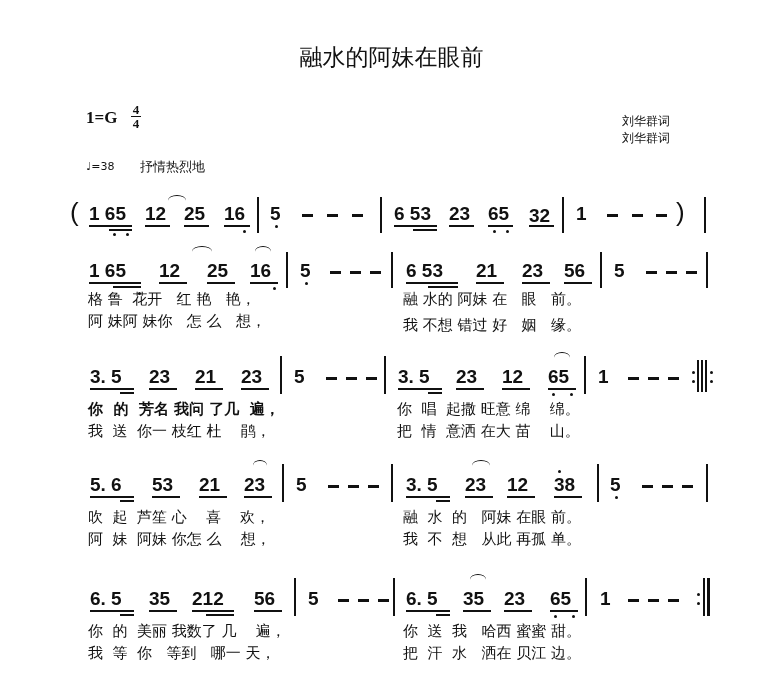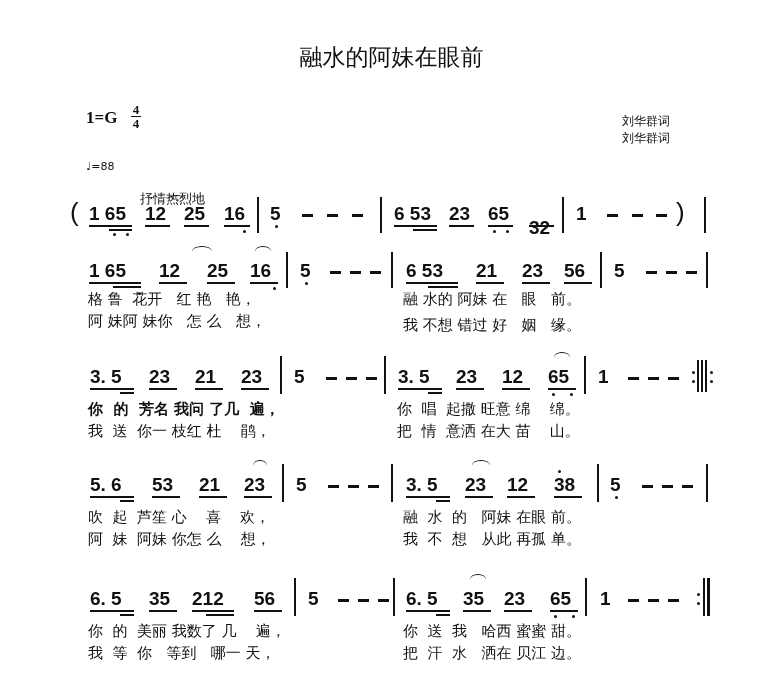--- a/index.html
+++ b/index.html
@@ -20,21 +20,21 @@
       font-family: "Liberation Serif", serif; font-weight: bold; font-size: 13px; line-height: 13px;
     }
     .timesig .line { border-top: 1px solid #111; width: 10px; margin: 0 auto; }
     .credits {
       position: absolute; top: 113px; left: 622px; font-size: 12px; line-height: 17px;
     }
     .tempo {
       position: absolute; top: 160px; left: 86px; font-size: 11px;
     }
     .expr {
-      position: absolute; top: 158px; left: 140px; font-size: 13px; margin-top: 32px;
+      position: absolute; top: 158px; left: 140px; font-size: 13px;
     }
     .system { position: absolute; left: 0; width: 783px; }
     .n {
       position: absolute; font-family: "Liberation Sans", sans-serif; font-weight: bold;
       font-size: 19px; line-height: 20px;
     }
     .beam { position: absolute; height: 2px; background: #111; }
     .dot { position: absolute; width: 3px; height: 3px; background: #111; border-radius: 50%; }
     .bar { position: absolute; width: 1.5px; background: #111; }
     .bar.thick { width: 3px; }
@@ -53,21 +53,21 @@
 <div class="key">1=G</div>
 <div class="timesig">
   <div>4</div>
   <div class="line"></div>
   <div>4</div>
 </div>
 <div class="credits">
   <div>刘华群词</div>
   <div>刘华群词</div>
 </div>
-<div class="tempo">♩=88</div>
+<div class="tempo">♩=38</div>
 <div class="expr">抒情热烈地</div>
 
 <div class="system" style="top:195px;">
   <div class="paren" style="left:70px;top:2px;">(</div>
   <div class="n" style="left:89px;top:9px;">1 65</div>
   <div class="beam" style="left:89px;top:30px;width:43px;"></div>
   <div class="beam" style="left:109px;top:34px;width:23px;"></div>
   <div class="dot" style="left:113px;top:38px;"></div>
     <div class="dot" style="left:126px;top:38px;"></div>
   <div class="slur" style="left:168px;top:0px;width:18px;"></div>
@@ -87,21 +87,21 @@
   <div class="bar" style="left:380px;top:2px;height:36px;"></div>
   <div class="n" style="left:394px;top:9px;">6 53</div>
   <div class="beam" style="left:394px;top:30px;width:43px;"></div>
   <div class="beam" style="left:413px;top:34px;width:24px;"></div>
   <div class="n" style="left:449px;top:9px;">23</div>
   <div class="beam" style="left:449px;top:30px;width:25px;"></div>
   <div class="n" style="left:488px;top:9px;">65</div>
   <div class="beam" style="left:488px;top:30px;width:25px;"></div>
   <div class="dot" style="left:493px;top:35px;"></div>
     <div class="dot" style="left:506px;top:35px;"></div>
-  <div class="n" style="left:529px;top:23px;">32</div>
+  <div class="n" style="left:529px;top:11px;">32</div>
   <div class="beam" style="left:529px;top:30px;width:25px;"></div>
   <div class="bar" style="left:562px;top:2px;height:36px;"></div>
   <div class="n" style="left:576px;top:9px;">1</div>
   <div class="dash" style="left:607px;top:19px;"></div>
     <div class="dash" style="left:632px;top:19px;"></div>
     <div class="dash" style="left:656px;top:19px;"></div>
   <div class="paren" style="left:676px;top:2px;">)</div>
   <div class="bar" style="left:704px;top:2px;height:36px;"></div>
 </div>
 

